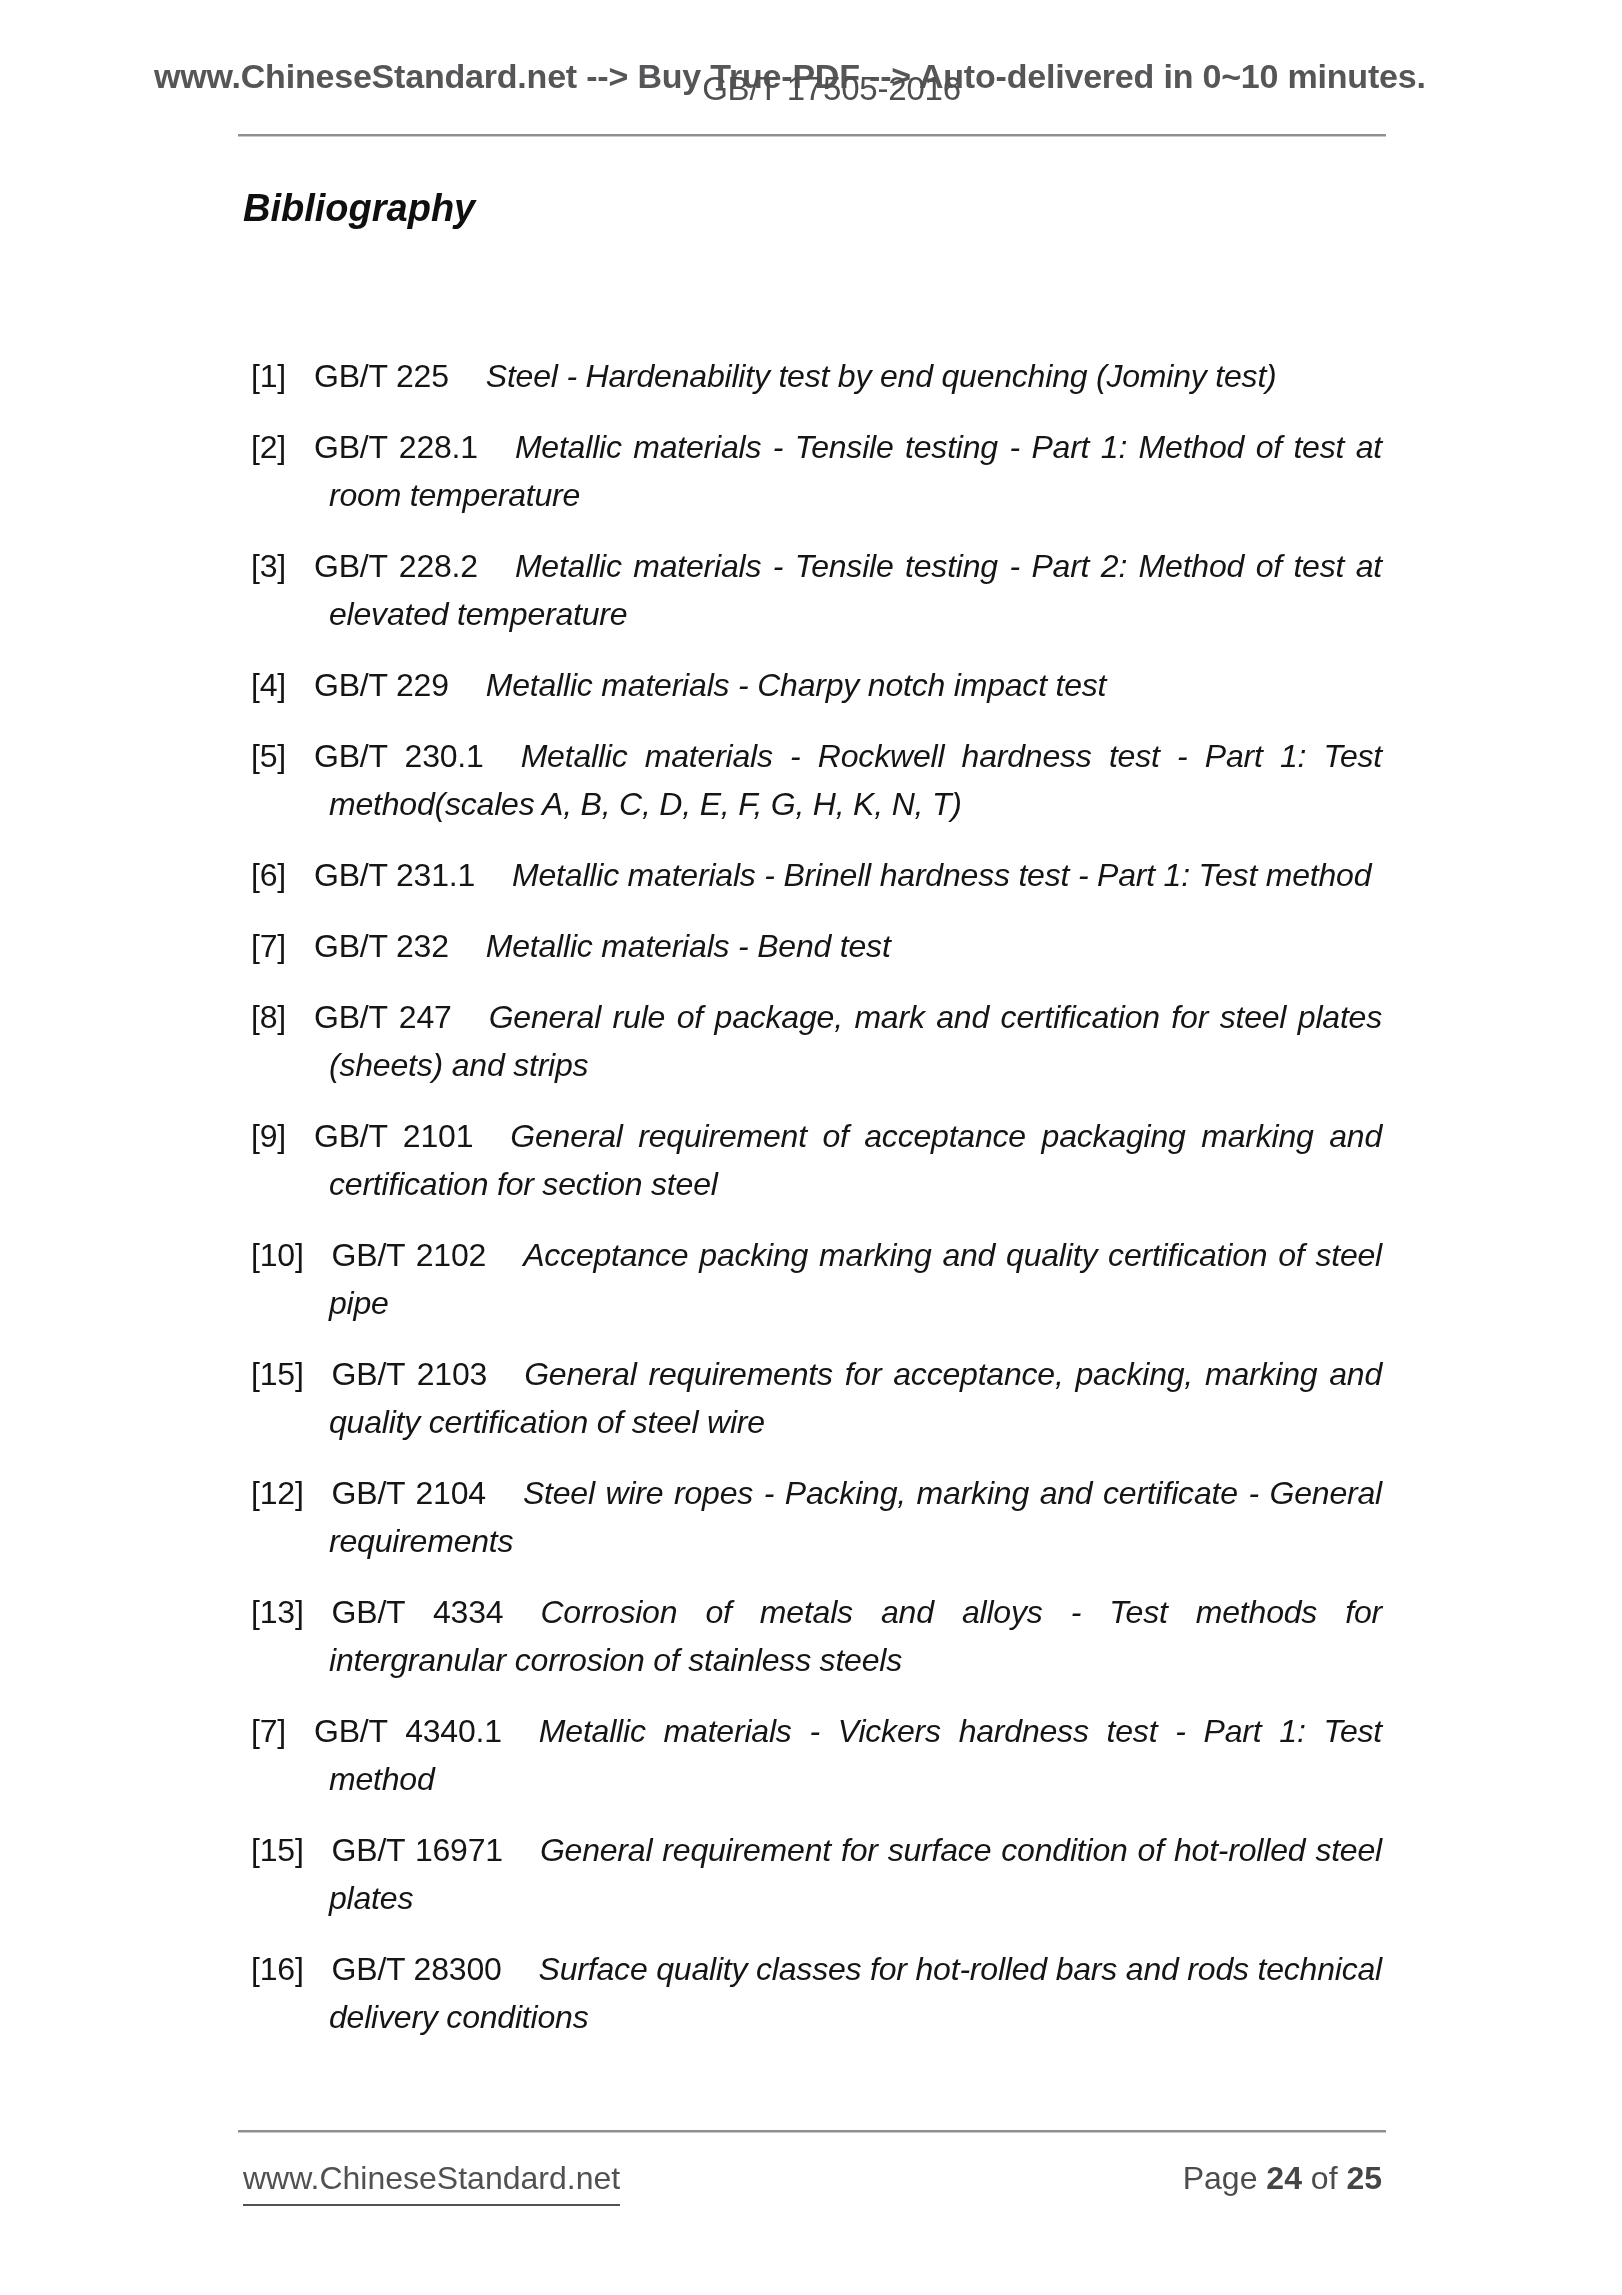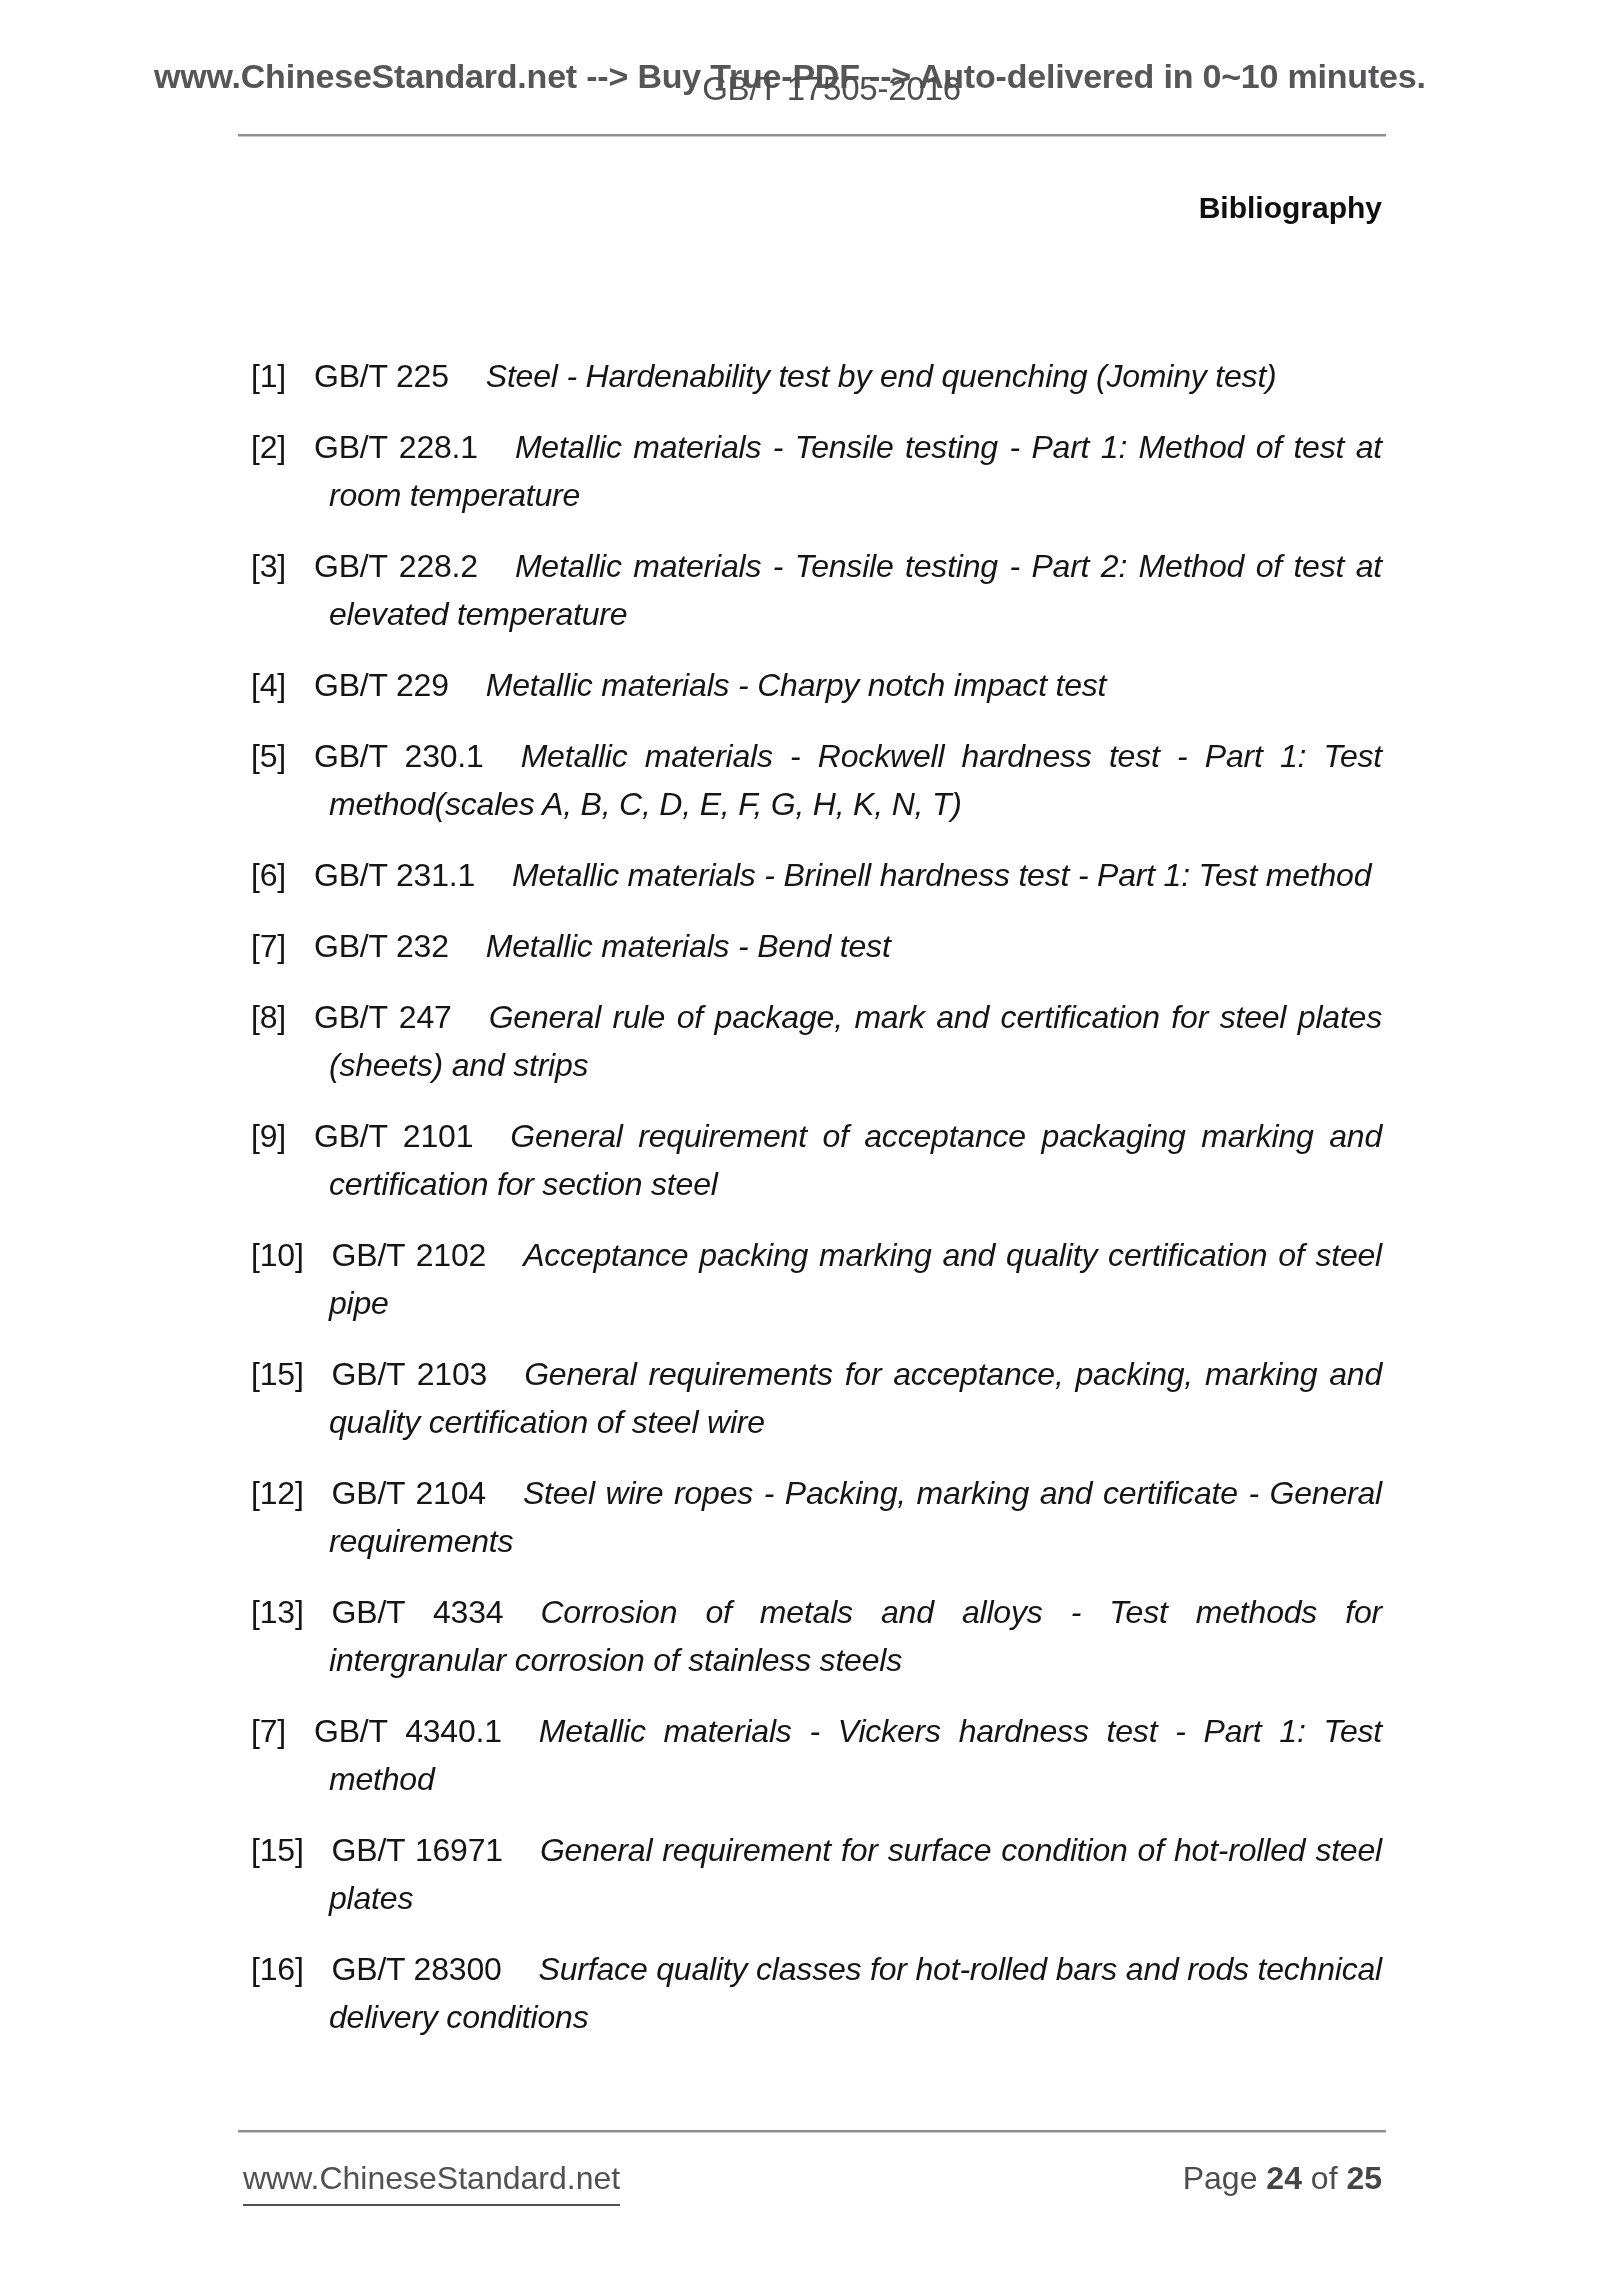--- a/index.html
+++ b/index.html
@@ -46,26 +46,27 @@
   .rule.top { top: 134px; }
   .rule.bottom { top: 2130px; }
   
   .main {
     position: absolute;
     left: 243px;
     top: 185px;
     width: 1139px;
   }
   h1.title {
-    font-size: 30px;
+    font-size: 38px;
     font-weight: bold;
-    text-align: right;
+    text-align: left;
     line-height: 46px;
     margin-bottom: 121px;
     color: #0f0f0f;
+    font-style: italic;
   }
   .entry {
     font-size: 32px;
     line-height: 48px;
     letter-spacing: -0.2px;
     padding-left: 78px;
     text-indent: -78px;
     text-align: justify;
     margin-bottom: 23px;
     color: #151515;

